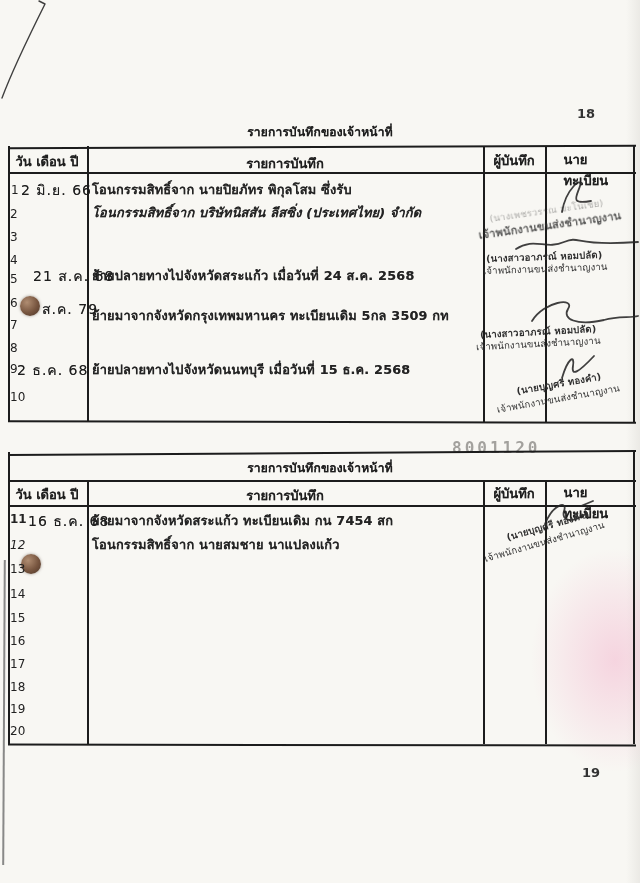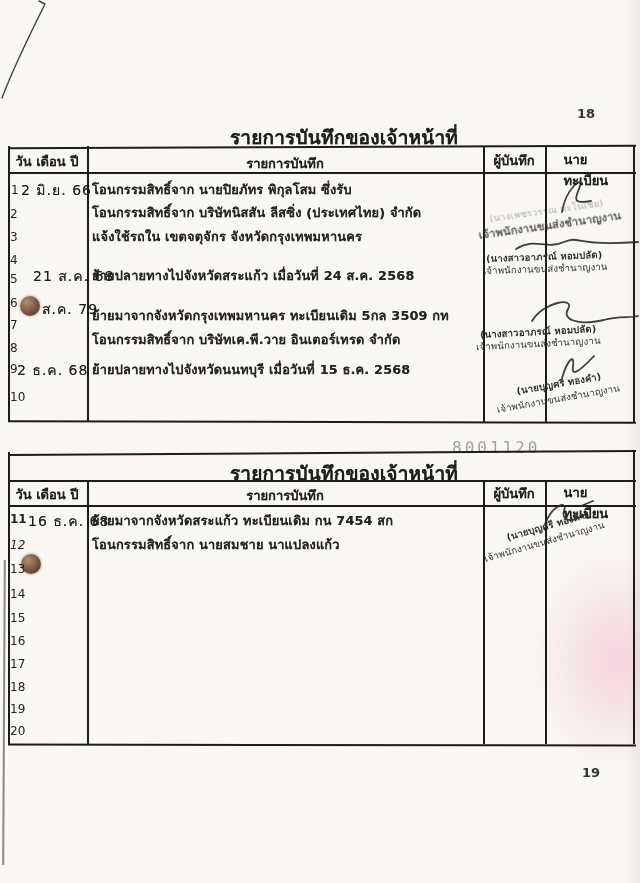--- a/index.html
+++ b/index.html
@@ -12,33 +12,33 @@
       linear-gradient(#f8f7f3,#f8f7f3);
     font-family:"DejaVu Sans","Liberation Sans",sans-serif;
     color:#1e1e1e;
     overflow:hidden;
   }
   .abs{position:absolute;}
   
   .hl{position:absolute;height:2px;background:#1c1c1c;}
   .vl{position:absolute;width:2px;background:#1c1c1c;}
   
-  .title{font-size:19px;font-weight:700;letter-spacing:0.2px;text-shadow:0 0 .4px rgba(0,0,0,.6);margin-left:24px;}
+  .title{font-size:12px;font-weight:700;letter-spacing:0.2px;text-shadow:0 0 .4px rgba(0,0,0,.6);}
   .colhead{font-size:13px;font-weight:600;text-shadow:0 0 .3px rgba(0,0,0,.5);}
   .rownum{font-size:12px;color:#222;}
   .date{font-size:14px;font-weight:400;letter-spacing:1px;white-space:nowrap;text-shadow:0 0 .4px rgba(0,0,0,.55);}
   .rec{font-size:12.8px;font-weight:600;letter-spacing:0.2px;white-space:nowrap;color:#232323;text-shadow:0 0 .4px rgba(0,0,0,.45);}
   .pagenum{font-size:13px;font-weight:600;color:#333;}
   .stampline{font-size:9.5px;color:#2e2e2e;white-space:nowrap;letter-spacing:0.2px;}
   .stampname{font-size:9.5px;font-weight:600;}
   .stamptitle{font-size:9.8px;font-weight:700;}
   .faint{opacity:.38;filter:blur(.3px);}
   .semi{opacity:.8;filter:blur(.2px);}
   .stampno{font-family:"DejaVu Sans Mono","Liberation Mono",monospace;
-    font-size:16px;font-weight:400;color:#8e8c88;letter-spacing:3px;opacity:.8;text-align:center;}
+    font-size:16px;font-weight:700;color:#8e8c88;letter-spacing:3px;opacity:.8;text-align:center;}
   .hole{position:absolute;width:20px;height:20px;border-radius:50%;
     background:radial-gradient(circle at 35% 32%, #b08d72, #77553f 55%, #50382a 95%);
     box-shadow:0 0 3px rgba(70,50,35,.5);}
   svg.sig{position:absolute;overflow:visible;}
   svg.sig path{fill:none;stroke:#262626;stroke-width:1.8;stroke-linecap:round;opacity:.88;}
 </style>
 </head>
 <body>
 
 <div class="page">
@@ -79,25 +79,23 @@
   <div class="abs rownum" style="left:10px;top:341px;">8</div>
   <div class="abs rownum" style="left:10px;top:362px;">9</div>
   <div class="abs rownum" style="left:10px;top:390px;">10</div>
 
   <div class="abs date" style="left:21px;top:179px;">2 มิ.ย. 66</div>
   <div class="abs date" style="left:33px;top:265px;">21 ส.ค. 68</div>
   <div class="abs date" style="left:42px;top:298px;">ส.ค. 79</div>
   <div class="abs date" style="left:17px;top:359px;">2 ธ.ค. 68</div>
 
   <div class="abs rec" style="left:92px;top:179px;">โอนกรรมสิทธิ์จาก นายปิยภัทร  พิกุลโสม  ซึ่งรับ</div>
-  <div class="abs rec" style="left:92px;top:202px;">โอนกรรมสิทธิ์จาก บริษัทนิสสัน ลีสซิ่ง (ประเทศไทย) จำกัด</div>
-  <div class="abs rec" style="left:92px;top:226px;">แจ้งใช้รถใน เขตจตุจักร จังหวัดกรุงเทพมหานคร</div>
+  <div class="abs rec" style="left:92px;top:202px;font-style:italic;">โอนกรรมสิทธิ์จาก บริษัทนิสสัน ลีสซิ่ง (ประเทศไทย) จำกัด</div>
   <div class="abs rec" style="left:92px;top:265px;">ย้ายปลายทางไปจังหวัดสระแก้ว เมื่อวันที่ 24 ส.ค. 2568</div>
   <div class="abs rec" style="left:92px;top:305px;">ย้ายมาจากจังหวัดกรุงเทพมหานคร ทะเบียนเดิม 5กล 3509 กท</div>
-  <div class="abs rec" style="left:92px;top:329px;">โอนกรรมสิทธิ์จาก บริษัทเค.พี.วาย อินเตอร์เทรด จำกัด</div>
   <div class="abs rec" style="left:92px;top:359px;">ย้ายปลายทางไปจังหวัดนนทบุรี เมื่อวันที่ 15 ธ.ค. 2568</div>
 
   <svg class="sig" style="left:556px;top:174px;width:42px;height:42px;" viewBox="0 0 42 42">
     <path d="M6,38 C10,14 27,2 24,12 C21,22 13,31 35,27"></path>
   </svg>
   <div class="abs stampline faint" style="left:489px;top:203px;transform:rotate(-8deg);">(นางเพชรวรรณ มะโนเชย)</div>
   <div class="abs stampline stamptitle semi" style="left:478px;top:216px;transform:rotate(-8deg);font-size:11px;">เจ้าพนักงานขนส่งชำนาญงาน</div>
   <svg class="sig" style="left:512px;top:233px;width:128px;height:20px;" viewBox="0 0 128 20">
     <path d="M4,16 C22,4 34,17 52,9 C70,2 60,14 126,9"></path>
   </svg>

